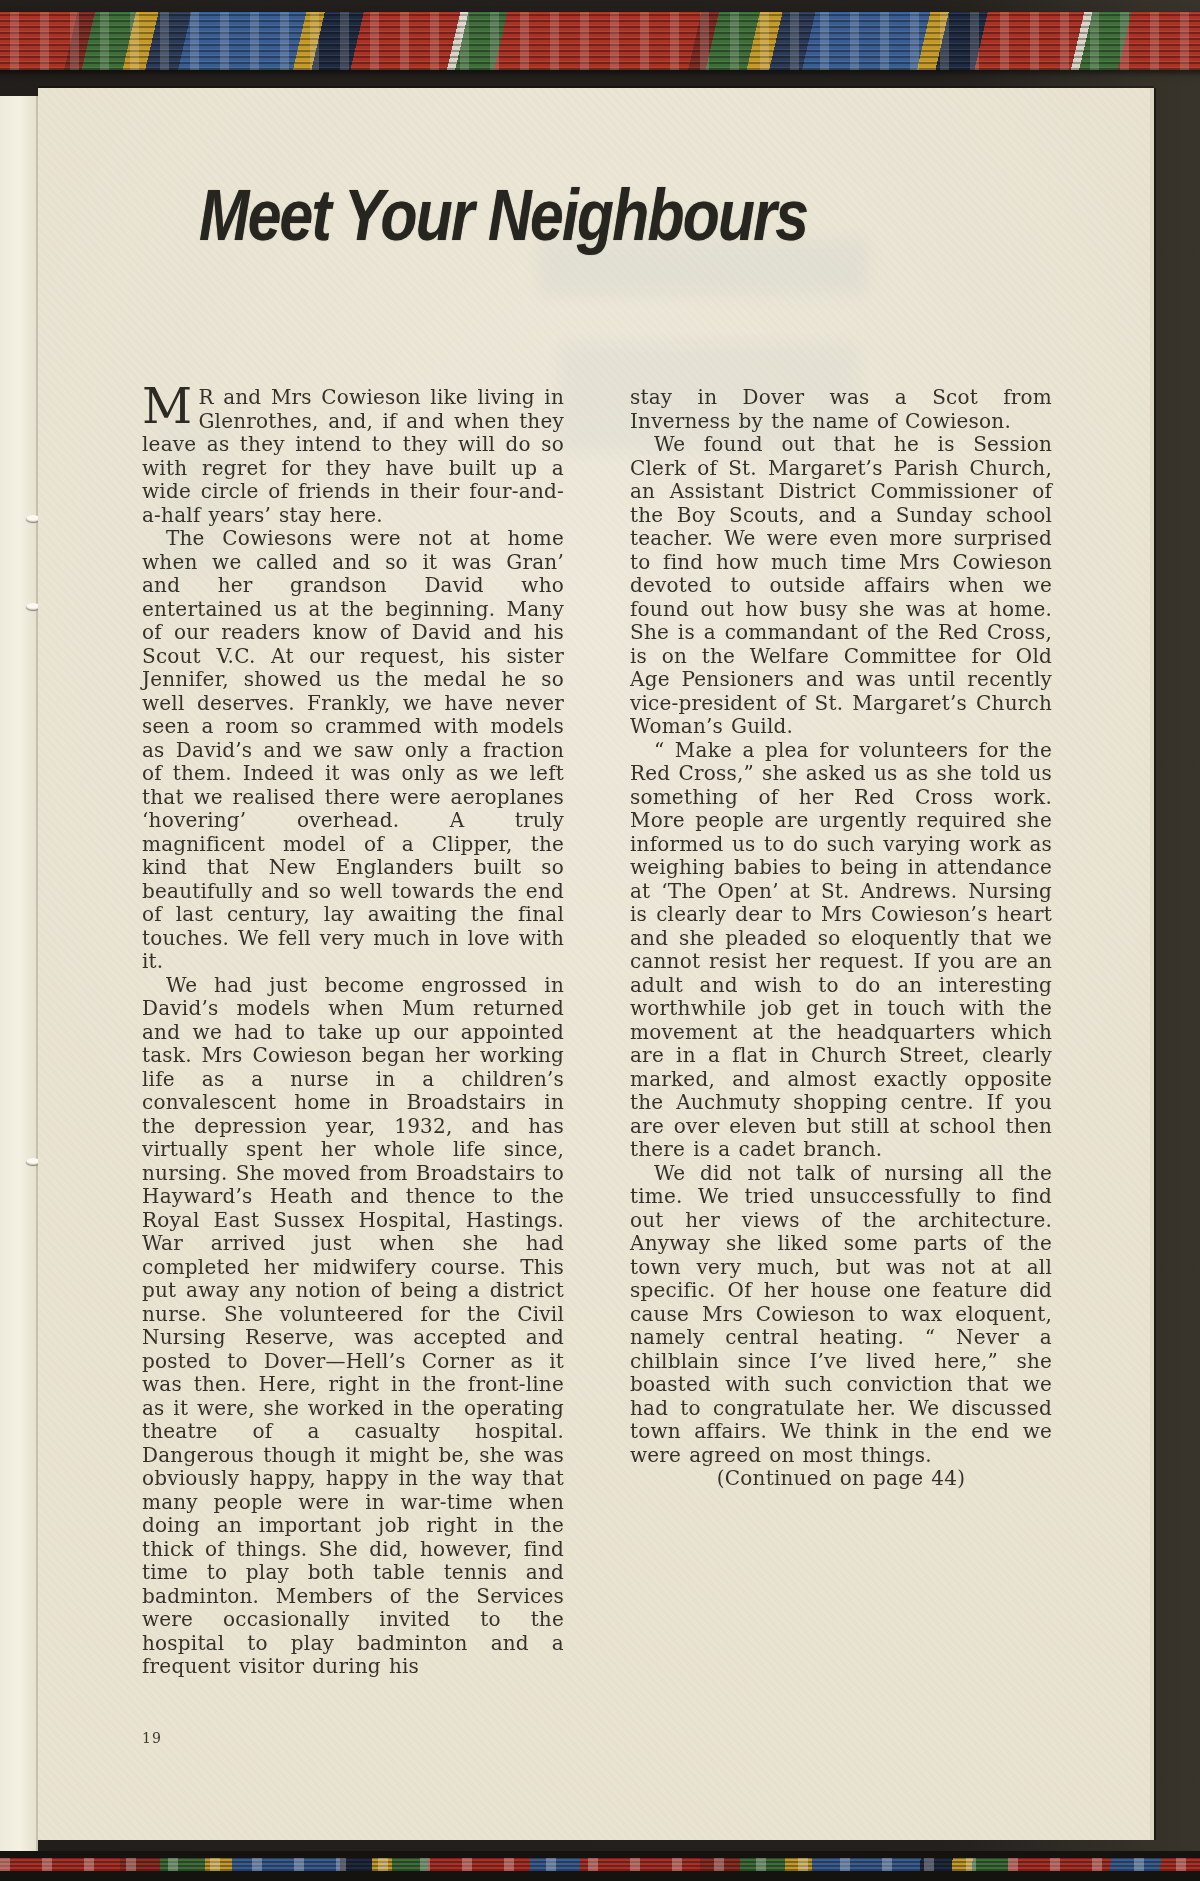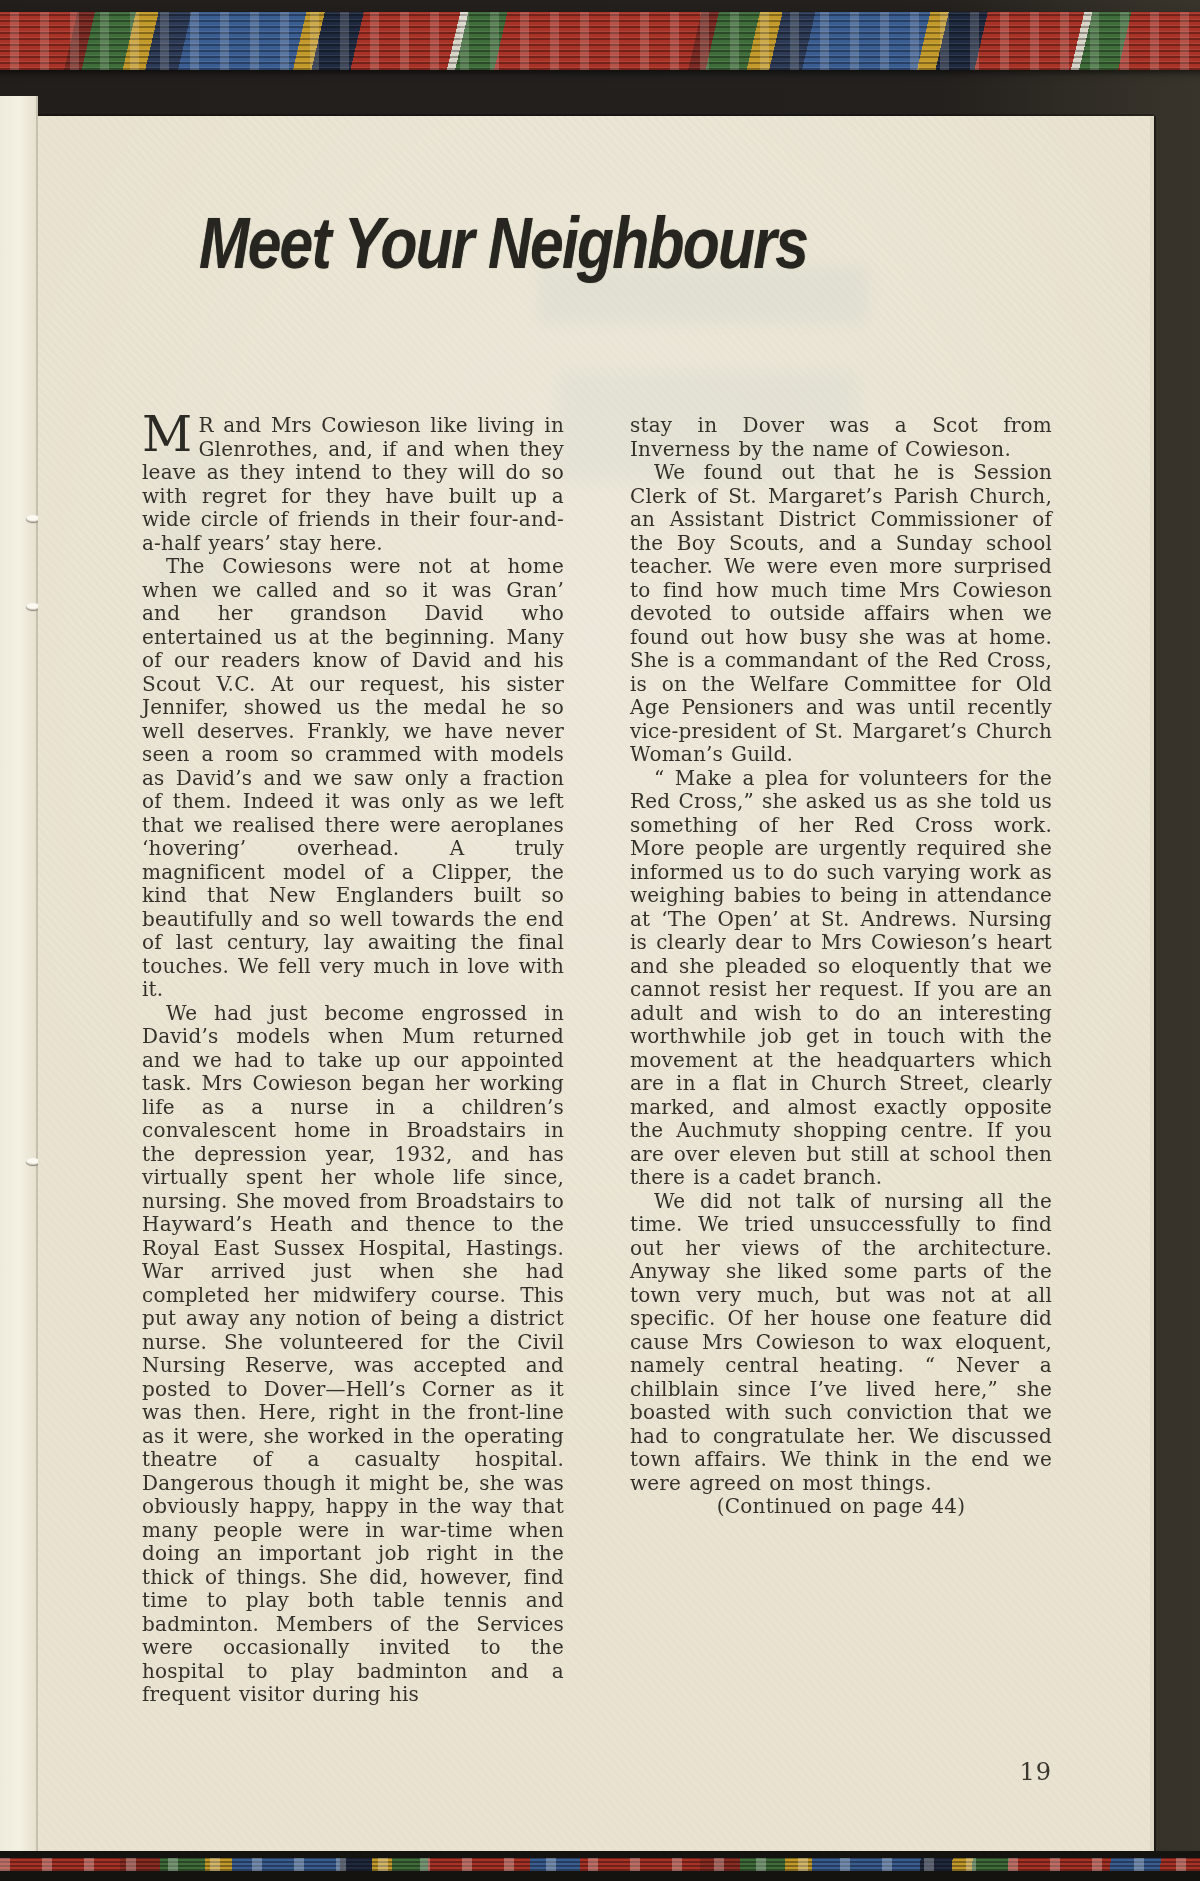--- a/index.html
+++ b/index.html
@@ -46,21 +46,21 @@
     background:linear-gradient(90deg,#efebdc 0%, #f4f0e2 55%, #e6e1cf 100%);
     border-right:2px solid #c6c0ae;
   }
   .stitch{
     position:absolute;left:26px;width:14px;height:7px;
     border-radius:50%;
     background:#fbf9f1;
     box-shadow:0 1px 1px rgba(60,55,40,.55), inset 0 -1px 1px rgba(120,110,90,.4);
   }
   .page{
-    position:absolute;left:38px;top:116px;width:1112px;height:1752px;
+    position:absolute;left:38px;top:88px;width:1112px;height:1752px;
     background:
       radial-gradient(ellipse 900px 1200px at 50% 30%, rgba(255,255,255,.20), rgba(255,255,255,0) 70%),
       repeating-linear-gradient(47deg, rgba(120,110,80,.025) 0 3px, rgba(255,255,255,.02) 3px 6px),
       #e9e3d1;
     border-right:4px solid #ddd6c3;
     box-shadow:2px 0 0 rgba(0,0,0,.45), 0 -2px 0 rgba(0,0,0,.3);
     color:#33302a;
   }
   .ghost{
     position:absolute;background:#b9c7c4;opacity:.16;filter:blur(7px);
@@ -111,21 +111,21 @@
     font-size:49px;line-height:38px;
     padding:2px 6px 0 0;
     font-weight:400;color:#2c2a24;
   }
   .continued{
     margin-top:0;text-align:center;text-indent:0 !important;
     font-weight:400;
   }
   .page-number{
     position:absolute;left:104px;top:1642px;width:910px;
-    text-align:right;font-size:24px;color:#3a372f;
+    text-align:left;font-size:14px;color:#3a372f;
     letter-spacing:1px;
   }
 </style>
 </head>
 <body>
 
 <div class="scene">
 
   <div class="tartan-top"></div>
 

